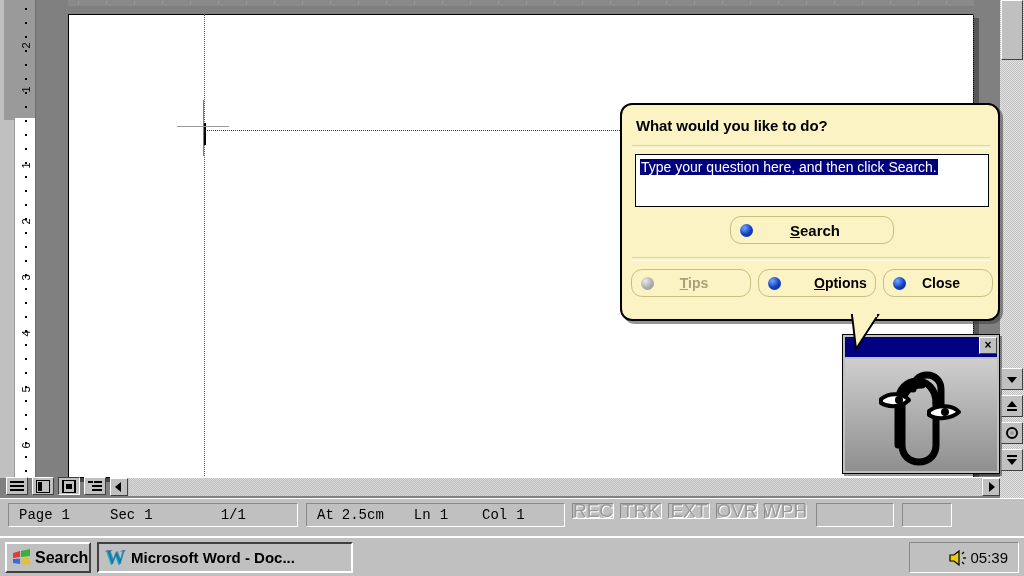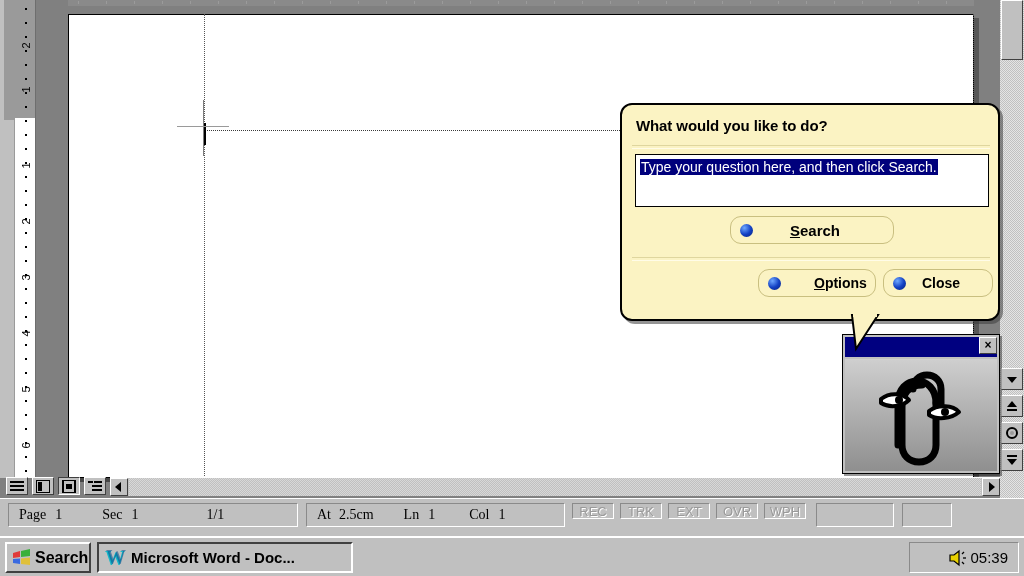--- a/index.html
+++ b/index.html
@@ -122,27 +122,27 @@
       font-family:"Liberation Sans",sans-serif;color:#000;}
   #clippy-body{position:absolute;left:2px;top:24px;right:2px;bottom:2px;
       background:linear-gradient(180deg,#cfcfcf 0%,#b5b5b5 40%,#8f8f8f 100%);overflow:hidden;}
 
   
   #statusbar{position:absolute;left:0;top:498px;width:1024px;height:38px;background:#c0c0c0;
       border-top:1px solid #fff;box-sizing:border-box;}
   .sb-panel{position:absolute;top:4px;height:24px;box-sizing:border-box;
       border-top:1px solid #8a8a8a;border-left:1px solid #8a8a8a;
       border-right:1px solid #fff;border-bottom:1px solid #fff;
-      font-size:14px;color:#000;font-family:Liberation Serif, serif;
+      font-size:14px;color:#000;font-family:Liberation Mono, monospace;
       display:flex;align-items:center;}
   .sb-panel span{display:inline-block;}
   .sb-ind{position:absolute;top:4px;height:16px;width:42px;box-sizing:border-box;
       border-top:1px solid #8a8a8a;border-left:1px solid #8a8a8a;
       border-right:1px solid #fff;border-bottom:1px solid #fff;
-      font-size:13px;color:#9a9a9a;text-shadow:1px 1px 0 #fff;
+      font-size:19px;color:#9a9a9a;text-shadow:1px 1px 0 #fff;
       font-family:"Liberation Sans",sans-serif;
       display:flex;align-items:center;justify-content:center;}
 
   
   #taskbar{position:absolute;left:0;top:536px;width:1024px;height:40px;background:#c0c0c0;
       border-top:2px solid #fff;box-sizing:border-box;}
   #startbtn{position:absolute;left:5px;top:4px;width:86px;height:31px;background:#c0c0c0;
       border-top:2px solid #fff;border-left:2px solid #fff;
       border-right:2px solid #404040;border-bottom:2px solid #404040;box-sizing:border-box;
       display:flex;align-items:center;}
@@ -272,20 +272,24 @@
     <div id="balloon-title">What would you like to do?</div>
     <div id="balloon-sep"></div>
     <div id="qbox">
       <div class="inner"><span class="hl">Type your question here, and then click Search.</span></div>
     </div>
     <div class="ob-btn" id="btn-search">
       <span class="ob-dot"></span>
       <span class="ob-lbl"><u>S</u>earch</span>
     </div>
     <div id="balloon-sep2"></div>
+    <div class="ob-btn disabled" id="btn-tips">
+      <span class="ob-dot off"></span>
+      <span class="ob-lbl"><u>T</u>ips</span>
+    </div>
     <div class="ob-btn" id="btn-options">
       <span class="ob-dot"></span>
       <span class="ob-lbl"><u>O</u>ptions</span>
     </div>
     <div class="ob-btn" id="btn-close">
       <span class="ob-dot"></span>
       <span class="ob-lbl">Close</span>
     </div>
   </div>
 

